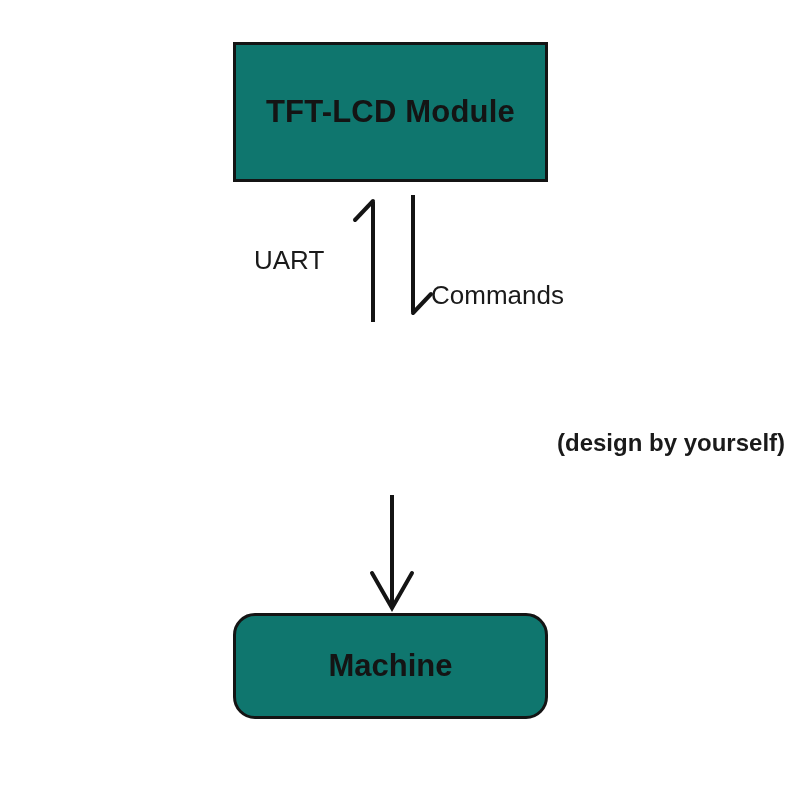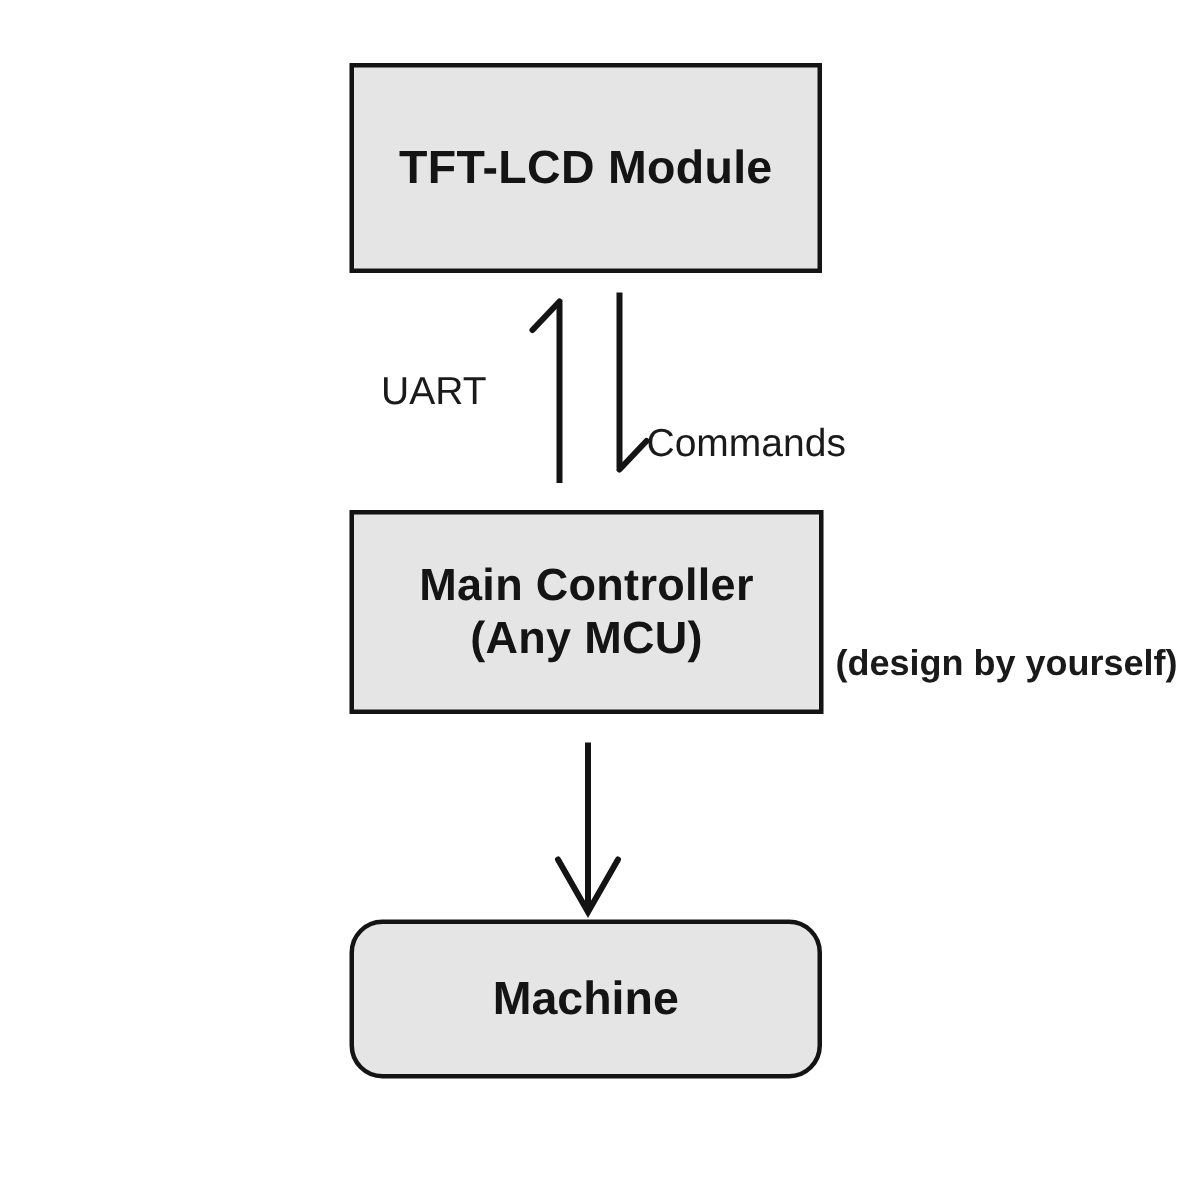--- a/index.html
+++ b/index.html
@@ -16,21 +16,21 @@
   #canvas {
     position: relative;
     width: 800px;
     height: 800px;
     background: #ffffff;
   }
   .node-box {
     position: absolute;
     box-sizing: border-box;
     border: 3px solid #141414;
-    background: #e5e5e5;
+    background: #0f766e;
     display: flex;
     flex-direction: column;
     align-items: center;
     justify-content: center;
     color: #141414;
     font-weight: bold;
     text-align: center;
   }
   .node-line {
     display: block;
@@ -96,24 +96,20 @@
 </style>
 </head>
 <body>
 
 <div id="canvas">
 
   <div class="node-box" id="box-lcd">
     <span class="node-line">TFT-LCD Module</span>
   </div>
 
-  <div class="node-box" id="box-mcu">
-    <span class="node-line">Main Controller</span>
-    <span class="node-line">(Any MCU)</span>
-  </div>
 
   <div class="node-box" id="box-machine">
     <span class="node-line">Machine</span>
   </div>
 
   <svg class="edge-svg" viewBox="0 0 800 800" xmlns="http://www.w3.org/2000/svg">
 
     <g>
       <line x1="373" y1="322" x2="373" y2="202" stroke="#141414" stroke-width="4" stroke-linecap="butt"></line>
       <line x1="373" y1="201" x2="355" y2="220" stroke="#141414" stroke-width="4" stroke-linecap="round"></line>

